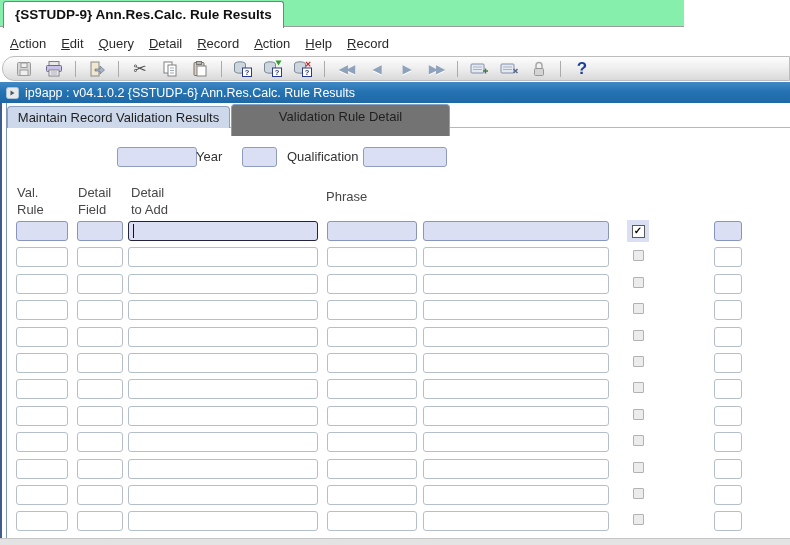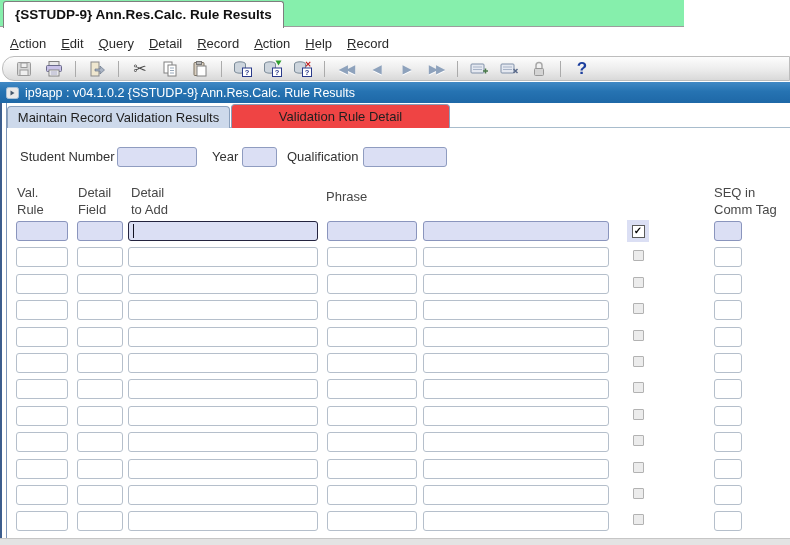--- a/index.html
+++ b/index.html
@@ -36,21 +36,21 @@
 
   
   .left-frame { position:absolute; left:0; top:103px; width:7px; bottom:7px; background:#fff;
                 border-left:2px solid #3c5d8d; border-right:1px solid #7e96b8; }
   .bottom-strip { position:absolute; left:0; bottom:0; width:790px; height:7px; background:#e3e3e3; border-top:1px solid #c6c6c6; }
 
   
   .tab { position:absolute; border:1px solid #8aa0bc; border-bottom:none; border-radius:4px 4px 0 0;
          text-align:center; font-size:13px; color:#1f1f1f; cursor:default; }
   .tab.inactive { left:7px; top:106px; width:223px; height:22px; line-height:21px; background:#cdd9eb; z-index:1; }
-  .tab.active   { left:231px; top:104px; width:219px; height:24px; line-height:23px; background:#ef4444; z-index:2; }
+  .tab.active   { left:231px; top:104px; width:219px; height:32px; line-height:23px; background:#737373; z-index:2; }
 
   
   .content { position:absolute; left:7px; top:127px; width:783px; bottom:7px; background:#fff; border-top:1px solid #a8bccc; }
 
   
   .fld-label { position:absolute; font-size:13px; color:#333; height:20px; line-height:20px; }
   .tf { position:absolute; height:20px; background:#dbdff4; border:1px solid #8f9cc0; border-radius:3px;
         font-family:"Liberation Sans",sans-serif; font-size:12px; color:#222; padding:0 3px; outline:none; }
 
   
@@ -210,57 +210,52 @@
       </span>
   </div>
 
   <div class="titlebar">
     <span style="display:flex;">
       <svg width="13" height="12" viewBox="0 0 13 12">
           <rect x="0.5" y="0.5" width="12" height="11" rx="2" fill="#e9e9e9" stroke="#aac2d8"></rect>
           <path d="M4.5 3.5 v5 l4 -2.5 z" fill="#46586c"></path>
         </svg>
     </span>
-    <span class="titlebar-text">ip9app : v04.1.0.2  {SSTUDP-9} Ann.Res.Calc. Rule Results</span>
+    <span class="titlebar-text">ip9app : v04.1.0.2  {SSTUDP-6} Ann.Res.Calc. Rule Results</span>
   </div>
 
   <div class="left-frame"></div>
   <div class="bottom-strip"></div>
 
   <div class="tab inactive">Maintain Record Validation Results</div>
   <div class="tab active">Validation Rule Detail</div>
 
   <div class="content"></div>
 
-  <span class="fld-label" style="left:20px; top:147px;">Student Number</span>
   <input class="tf" style="left: 117px; top: 147px; width: 80px;">
-  <span class="fld-label" style="left:212px; top:147px;">Year</span>
+  <span class="fld-label" style="left:196px; top:147px;">Year</span>
   <input class="tf" style="left: 242px; top: 147px; width: 35px;">
   <span class="fld-label" style="left:287px; top:147px;">Qualification</span>
   <input class="tf" style="left: 363px; top: 147px; width: 84px;">
 
   <div class="col-head" style="left:17px; top:184px;">
     <div>Val.</div>
       <div>Rule</div>
   </div>
   <div class="col-head" style="left:78px; top:184px;">
     <div>Detail</div>
       <div>Field</div>
   </div>
   <div class="col-head" style="left:131px; top:184px;">
     <div>Detail</div>
       <div>to Add</div>
   </div>
   <div class="col-head" style="left:326px; top:188px;">
     <div>Phrase</div>
   </div>
-  <div class="col-head" style="left:714px; top:184px;">
-    <div>SEQ in</div>
-      <div>Comm Tag</div>
-  </div>
 
   <div id="grid-rows">
       <div class="grid-row active" style="top: 0px;">
       <input class="f-val" style="">
       <input class="f-dtype" style="">
       <input class="f-detail" style="">
       <input class="f-phrase" style="">
       <input class="f-ptext" style="">
       <span class="cbw">
         <span class="cb">

